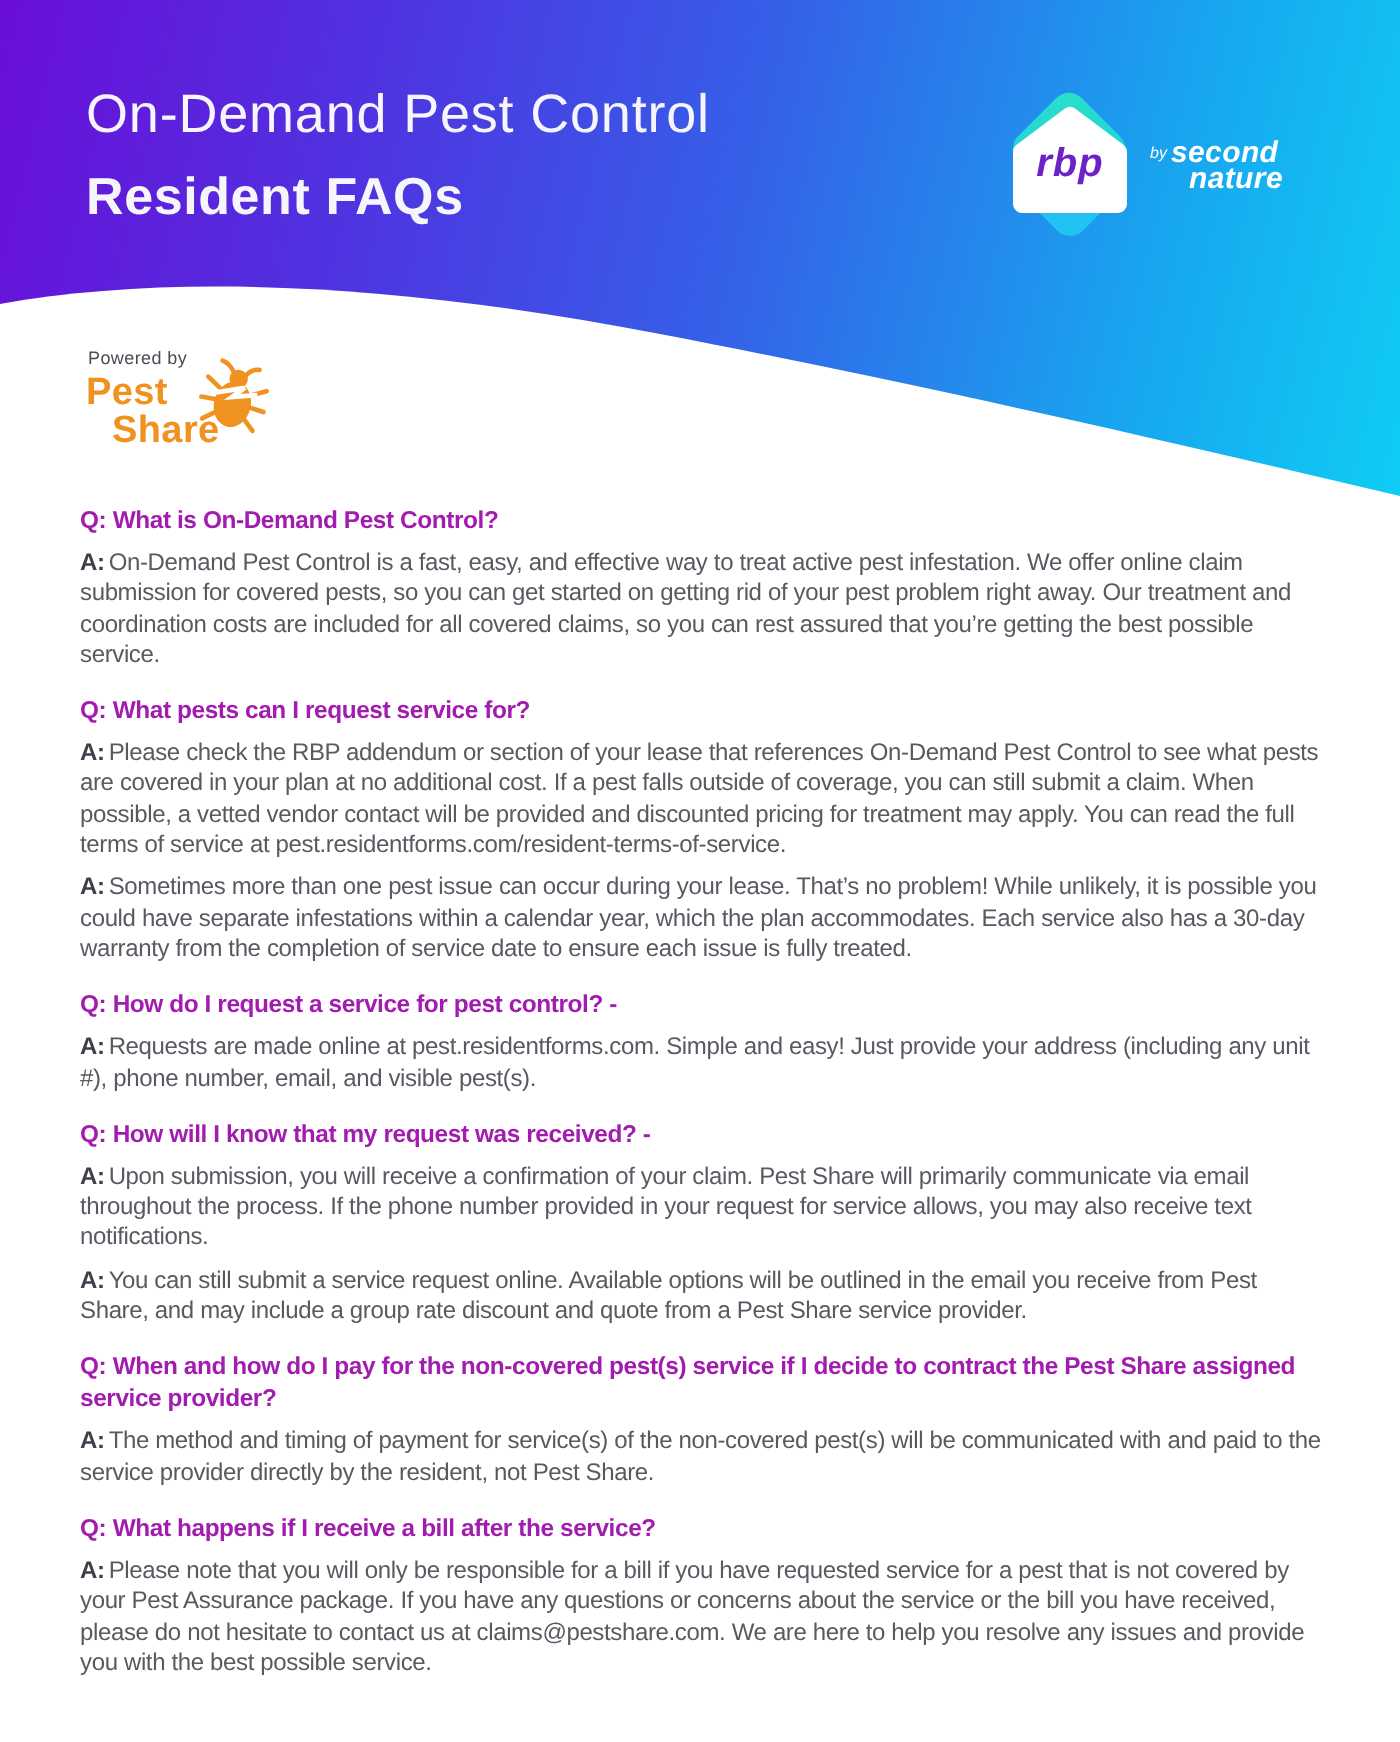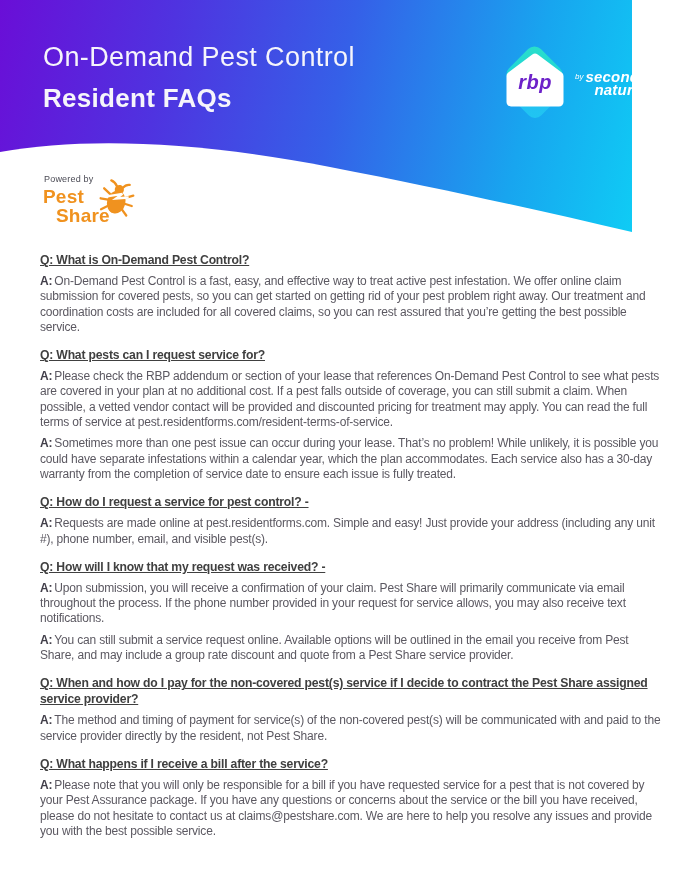--- a/index.html
+++ b/index.html
@@ -7,21 +7,21 @@
   body {
     width: 700px; height: 871px; overflow: hidden;
     background: #ffffff;
     font-family: "Liberation Sans", sans-serif;
     position: relative;
   }
 
   
   .header {
     position: relative;
-    width: 632px; height: 252px;
+    width: 700px; height: 252px;
     background: linear-gradient(103deg, #6a0ed7 0%, #4f33e0 26%, #3560e8 52%, #18a5ef 80%, #0fcdf5 100%);
     overflow: hidden;
   }
   .wave {
     position: absolute; left: 0; bottom: 0;
     width: 700px; height: 252px;
     display: block; pointer-events: none;
   }
   .titles { position: absolute; left: 43px; top: 42px; color: #ffffff; }
   .page-title {
@@ -63,24 +63,23 @@
   .pestshare { position: absolute; left: 43px; top: 174px; width: 150px; }
   .powered-by { font-size: 9px; color: #4b4b55; letter-spacing: 0.2px; margin-left: 1px; }
   .ps-word1 { margin-top: 2px; font-size: 19px; font-weight: 700; color: #f0921f; letter-spacing: 0.2px; }
   .ps-word2 { margin-top: -3px; margin-left: 13px; font-size: 19px; font-weight: 700; color: #f0921f; letter-spacing: 0.2px; }
   .ps-word2 sup { font-size: 8px; font-weight: 400; color: #f0921f; }
   .beetle { position: absolute; left: 55px; top: 5px; }
 
   
   .faq-list { padding: 0 38px 0 40px; width: 700px; }
   .faq-q {
-    color: #404040; font-weight: 700;
+    color: #a21caf; font-weight: 700;
     font-size: 12.2px; line-height: 16px; letter-spacing: -0.2px;
     margin-top: 12px;
-    text-decoration: underline;
   }
   .faq-item:first-child .faq-q { margin-top: 0; }
   .faq-a {
     margin-top: 6px;
     font-size: 12px; line-height: 15.3px; letter-spacing: -0.18px;
     color: #5b5861;
   }
   .faq-a .ap { font-weight: 700; color: #413e49; padding-right: 2px; }
 </style>
 </head>

